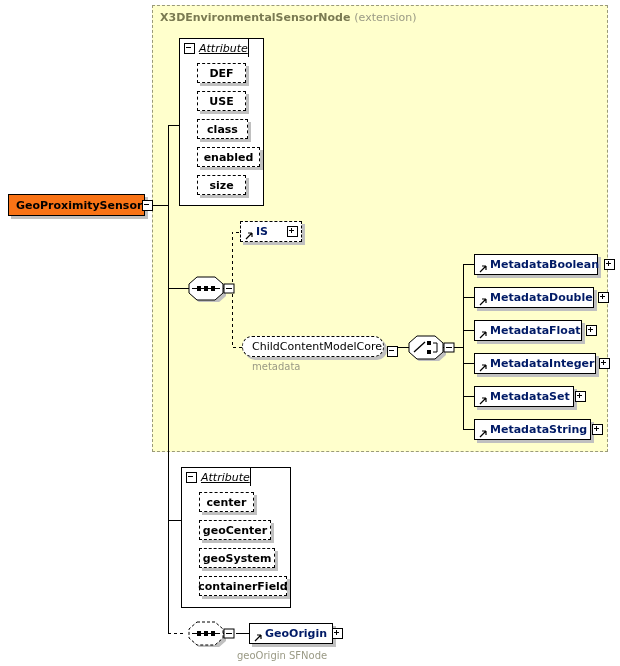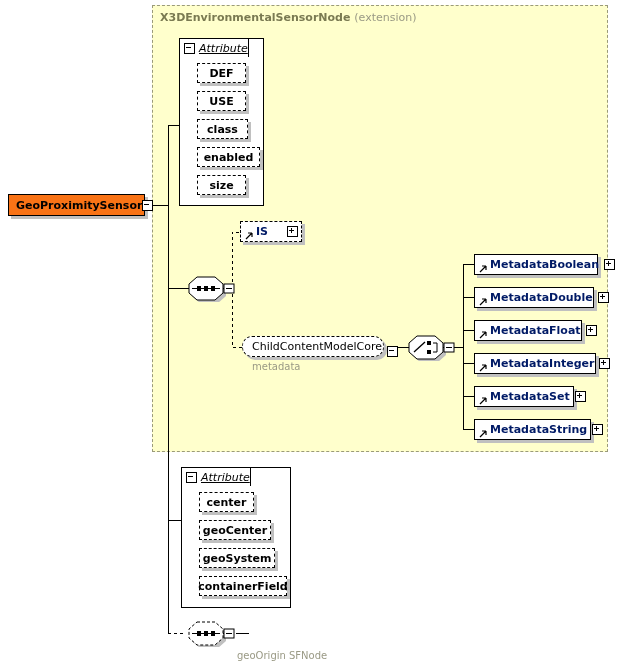--- a/index.html
+++ b/index.html
@@ -360,15 +360,24 @@
       <path d="M6 13.5 H34" stroke="#000" stroke-width="1"></path>
       <rect x="11" y="11" width="4" height="5" fill="#000"></rect>
       <rect x="18" y="11" width="4" height="5" fill="#000"></rect>
       <rect x="25" y="11" width="4" height="5" fill="#000"></rect>
       <rect x="38" y="9" width="10" height="9" fill="#ffffff" stroke="#000" stroke-width="1"></rect>
       <path d="M40 13.5 H46" stroke="#000" stroke-width="1"></path>
       <path d="M37 13.5 H38" stroke="#000" stroke-width="1"></path>
     </svg>
   </div>
 
+  <div class="node" style="left:249px;top:623px;width:84px;">
+    <span class="refarrow">
+      <svg width="8" height="8" viewBox="0 0 8 8">
+          <path d="M1 7 L7 1 M7 1 H3 M7 1 V5" stroke="#000" stroke-width="1.2" fill="none"></path>
+        </svg>
+    </span>
+    <span class="nlabel" style="flex:1 1 auto;">GeoOrigin</span>
+    <span class="plusbox"></span>
+  </div>
   <div class="caption" style="left:237px;top:650px;">geoOrigin SFNode</div>
 
 </div>
 
 </body></html>

